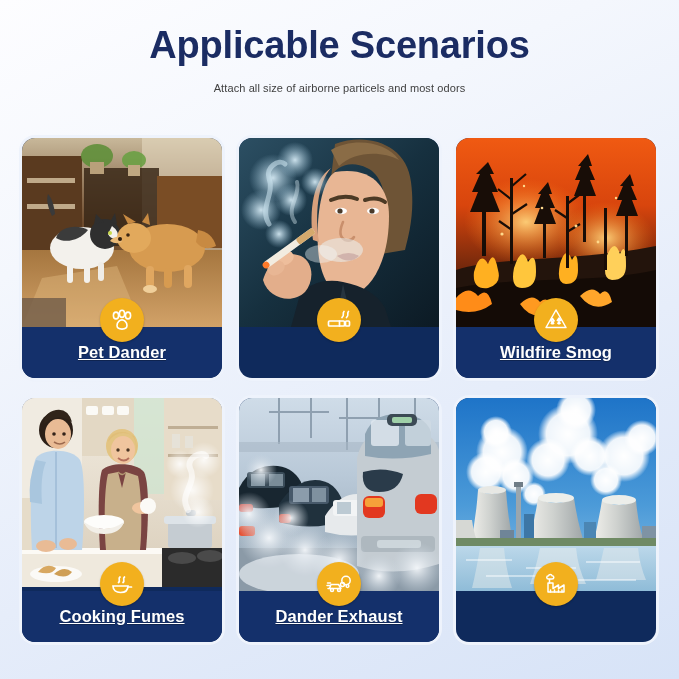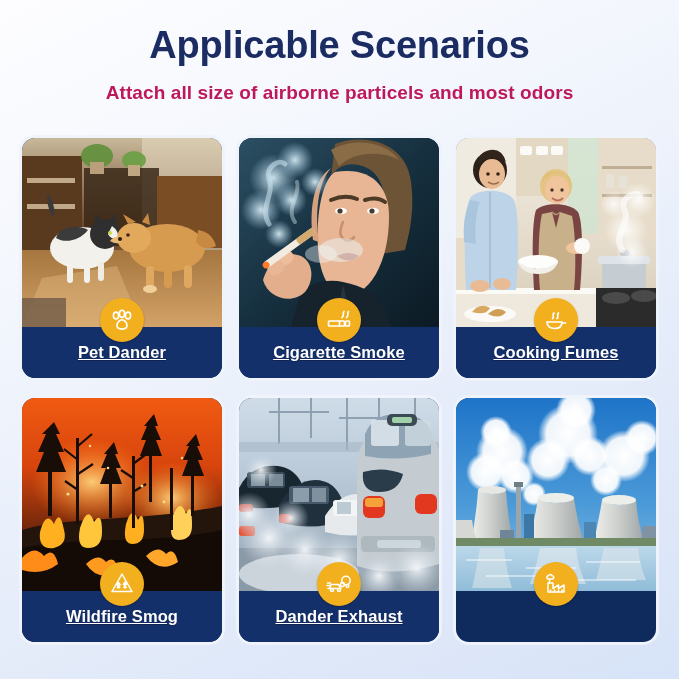--- a/index.html
+++ b/index.html
@@ -28,24 +28,24 @@
   .page-title {
     font-size: 38px;
     font-weight: bold;
     color: #1b2c63;
     letter-spacing: -0.2px;
     line-height: 1.15;
     margin: 0;
     font-family: "Liberation Sans", sans-serif;
   }
   .page-subtitle {
-    font-size: 19px;
-    color: #be185d;
+    font-size: 11px;
+    color: #404040;
     margin: 14px 0 0 0;
-    font-weight: bold;
+    font-weight: normal;
     letter-spacing: 0.1px;
   }
 
   
   .grid {
     position: absolute;
     left: 22px;
     top: 138px;
     width: 635px;
     display: grid;
@@ -247,21 +247,87 @@
         <svg width="28" height="28" viewBox="0 0 28 28">
           <g fill="none" stroke="#ffffff" stroke-width="1.7" stroke-linecap="round">
             <rect x="3.5" y="15" width="16" height="5" rx="1"></rect>
             <line x1="14.5" y1="15" x2="14.5" y2="20"></line>
             <rect x="20.5" y="15" width="4" height="5" rx="1"></rect>
             <path d="M17 11.5 c3 -2 0 -4 2 -6"></path>
             <path d="M21.5 11.5 c3 -2 0 -4 2 -6"></path>
           </g>
         </svg>
       </div>
-      <div class="card-label">Cigarette Smoke</div>
+    </div>
+
+    <div class="card row2">
+      <div class="card-photo">
+        <svg viewBox="0 0 200 193" preserveAspectRatio="xMidYMid slice" aria-hidden="true">
+          <defs>
+            <linearGradient id="firebg" x1="0" y1="0" x2="0" y2="1">
+              <stop offset="0" stop-color="#f05a12"></stop>
+                <stop offset="0.35" stop-color="#d8450d"></stop>
+              <stop offset="0.65" stop-color="#7a2a0c"></stop>
+                <stop offset="1" stop-color="#1d0f08"></stop>
+            </linearGradient>
+            <radialGradient id="glow" cx="0.5" cy="0.5" r="0.5">
+              <stop offset="0" stop-color="#ffd27a" stop-opacity="0.95"></stop>
+              <stop offset="1" stop-color="#ff7a14" stop-opacity="0"></stop>
+            </radialGradient>
+          </defs>
+          <rect width="200" height="193" fill="url(#firebg)"></rect>
+          <ellipse cx="70" cy="84" rx="62" ry="44" fill="url(#glow)"></ellipse>
+          <ellipse cx="150" cy="100" rx="48" ry="36" fill="url(#glow)"></ellipse>
+
+          <path d="M0 132 C44 118 120 124 200 108 L200 193 L0 193 Z" fill="#23140c"></path>
+          <path d="M0 150 C60 138 140 146 200 132 L200 193 L0 193 Z" fill="#140b06"></path>
+
+          <path d="M18 134 q6 -22 14 -8 q6 -16 10 6 q4 14 -10 18 q-16 2 -14 -16 Z" fill="#ffb021"></path>
+          <path d="M58 130 q8 -24 14 -6 q8 -12 8 10 q0 16 -14 16 q-12 0 -8 -20 Z" fill="#ffc63c"></path>
+          <path d="M104 126 q6 -20 12 -4 q6 -12 6 10 q0 14 -12 14 q-10 0 -6 -20 Z" fill="#ffb021"></path>
+          <path d="M150 120 q8 -22 14 -4 q6 -14 6 12 q0 14 -14 14 q-10 0 -6 -22 Z" fill="#ffd05a"></path>
+          <path d="M0 160 q12 -14 22 -2 q10 -10 14 8 q-16 12 -36 6 Z" fill="#ff8c18"></path>
+          <path d="M64 166 q12 -12 20 -2 q10 -8 12 10 q-20 10 -32 -8 Z" fill="#ff9a20"></path>
+          <path d="M124 158 q12 -12 20 -2 q8 -8 12 8 q-18 12 -32 -6 Z" fill="#ffa62b"></path>
+
+          <g fill="#180d07">
+            <path d="M32 24 L38 36 L34 36 L42 54 L36 54 L44 74 L30 74 L30 118 L26 118 L26 74 L14 74 L22 54 L16 54 L24 36 L20 36 Z"></path>
+            <path d="M92 44 L96 56 L93 56 L99 70 L94 70 L100 86 L90 86 L90 120 L87 120 L87 86 L78 86 L84 70 L79 70 L85 56 L82 56 Z"></path>
+            <path d="M132 16 L136 28 L133 28 L139 42 L134 42 L140 58 L130 58 L130 104 L127 104 L127 58 L118 58 L124 42 L119 42 L125 28 L122 28 Z"></path>
+            <path d="M174 36 L178 48 L175 48 L181 62 L176 62 L182 78 L172 78 L172 118 L169 118 L169 78 L160 78 L166 62 L161 62 L167 48 L164 48 Z"></path>
+            <rect x="54" y="40" width="3" height="86"></rect>
+            <path d="M55 46 l12 -10 M55 58 l-12 -10 M55 70 l13 -9 M55 82 l-12 -8"></path>
+            <rect x="110" y="58" width="3" height="72"></rect>
+            <rect x="148" y="70" width="3" height="62"></rect>
+          </g>
+          <g stroke="#180d07" stroke-width="2.2" fill="none">
+            <path d="M56 48 l14 -12 M56 62 l-14 -11 M56 76 l15 -10 M56 92 l-13 -9"></path>
+            <path d="M111 66 l12 -9 M111 80 l-12 -8 M111 94 l13 -8"></path>
+          </g>
+
+          <g fill="#ffd98c">
+            <circle cx="46" cy="96" r="1.6"></circle>
+              <circle cx="86" cy="70" r="1.3"></circle>
+            <circle cx="120" cy="88" r="1.5"></circle>
+              <circle cx="160" cy="60" r="1.2"></circle>
+            <circle cx="68" cy="48" r="1.2"></circle>
+              <circle cx="142" cy="104" r="1.4"></circle>
+          </g>
+        </svg>
+      </div>
+      <div class="card-icon">
+        <svg width="28" height="28" viewBox="0 0 28 28">
+          <g fill="none" stroke="#ffffff" stroke-width="1.5" stroke-linejoin="round">
+            <path d="M14 4 L24 21.5 H4 Z"></path>
+            <path d="M10.5 18.5 l0 -4 M8.5 15.5 l2 -3 l2 3 M9 18 l1.5 -2.5 l1.5 2.5"></path>
+            <path d="M17 18.5 l0 -4.5 M15 15 l2 -3 l2 3 M15.6 18 l1.4 -2.4 l1.4 2.4"></path>
+          </g>
+        </svg>
+      </div>
+      <div class="card-label">Wildfire Smog</div>
     </div>
 
     <div class="card row1">
       <div class="card-photo">
         <svg viewBox="0 0 200 189" preserveAspectRatio="xMidYMid slice" aria-hidden="true">
           <defs>
             <linearGradient id="kitbg" x1="0" y1="0" x2="0" y2="1">
               <stop offset="0" stop-color="#f3 efe6"></stop>
                 <stop offset="0" stop-color="#f2ece1"></stop>
               <stop offset="1" stop-color="#d9cdb9"></stop>
@@ -343,87 +409,20 @@
           </g>
         </svg>
       </div>
       <div class="card-label">Cooking Fumes</div>
     </div>
 
     <div class="card row2">
       <div class="card-photo">
         <svg viewBox="0 0 200 193" preserveAspectRatio="xMidYMid slice" aria-hidden="true">
           <defs>
-            <linearGradient id="firebg" x1="0" y1="0" x2="0" y2="1">
-              <stop offset="0" stop-color="#f05a12"></stop>
-                <stop offset="0.35" stop-color="#d8450d"></stop>
-              <stop offset="0.65" stop-color="#7a2a0c"></stop>
-                <stop offset="1" stop-color="#1d0f08"></stop>
-            </linearGradient>
-            <radialGradient id="glow" cx="0.5" cy="0.5" r="0.5">
-              <stop offset="0" stop-color="#ffd27a" stop-opacity="0.95"></stop>
-              <stop offset="1" stop-color="#ff7a14" stop-opacity="0"></stop>
-            </radialGradient>
-          </defs>
-          <rect width="200" height="193" fill="url(#firebg)"></rect>
-          <ellipse cx="70" cy="84" rx="62" ry="44" fill="url(#glow)"></ellipse>
-          <ellipse cx="150" cy="100" rx="48" ry="36" fill="url(#glow)"></ellipse>
-
-          <path d="M0 132 C44 118 120 124 200 108 L200 193 L0 193 Z" fill="#23140c"></path>
-          <path d="M0 150 C60 138 140 146 200 132 L200 193 L0 193 Z" fill="#140b06"></path>
-
-          <path d="M18 134 q6 -22 14 -8 q6 -16 10 6 q4 14 -10 18 q-16 2 -14 -16 Z" fill="#ffb021"></path>
-          <path d="M58 130 q8 -24 14 -6 q8 -12 8 10 q0 16 -14 16 q-12 0 -8 -20 Z" fill="#ffc63c"></path>
-          <path d="M104 126 q6 -20 12 -4 q6 -12 6 10 q0 14 -12 14 q-10 0 -6 -20 Z" fill="#ffb021"></path>
-          <path d="M150 120 q8 -22 14 -4 q6 -14 6 12 q0 14 -14 14 q-10 0 -6 -22 Z" fill="#ffd05a"></path>
-          <path d="M0 160 q12 -14 22 -2 q10 -10 14 8 q-16 12 -36 6 Z" fill="#ff8c18"></path>
-          <path d="M64 166 q12 -12 20 -2 q10 -8 12 10 q-20 10 -32 -8 Z" fill="#ff9a20"></path>
-          <path d="M124 158 q12 -12 20 -2 q8 -8 12 8 q-18 12 -32 -6 Z" fill="#ffa62b"></path>
-
-          <g fill="#180d07">
-            <path d="M32 24 L38 36 L34 36 L42 54 L36 54 L44 74 L30 74 L30 118 L26 118 L26 74 L14 74 L22 54 L16 54 L24 36 L20 36 Z"></path>
-            <path d="M92 44 L96 56 L93 56 L99 70 L94 70 L100 86 L90 86 L90 120 L87 120 L87 86 L78 86 L84 70 L79 70 L85 56 L82 56 Z"></path>
-            <path d="M132 16 L136 28 L133 28 L139 42 L134 42 L140 58 L130 58 L130 104 L127 104 L127 58 L118 58 L124 42 L119 42 L125 28 L122 28 Z"></path>
-            <path d="M174 36 L178 48 L175 48 L181 62 L176 62 L182 78 L172 78 L172 118 L169 118 L169 78 L160 78 L166 62 L161 62 L167 48 L164 48 Z"></path>
-            <rect x="54" y="40" width="3" height="86"></rect>
-            <path d="M55 46 l12 -10 M55 58 l-12 -10 M55 70 l13 -9 M55 82 l-12 -8"></path>
-            <rect x="110" y="58" width="3" height="72"></rect>
-            <rect x="148" y="70" width="3" height="62"></rect>
-          </g>
-          <g stroke="#180d07" stroke-width="2.2" fill="none">
-            <path d="M56 48 l14 -12 M56 62 l-14 -11 M56 76 l15 -10 M56 92 l-13 -9"></path>
-            <path d="M111 66 l12 -9 M111 80 l-12 -8 M111 94 l13 -8"></path>
-          </g>
-
-          <g fill="#ffd98c">
-            <circle cx="46" cy="96" r="1.6"></circle>
-              <circle cx="86" cy="70" r="1.3"></circle>
-            <circle cx="120" cy="88" r="1.5"></circle>
-              <circle cx="160" cy="60" r="1.2"></circle>
-            <circle cx="68" cy="48" r="1.2"></circle>
-              <circle cx="142" cy="104" r="1.4"></circle>
-          </g>
-        </svg>
-      </div>
-      <div class="card-icon">
-        <svg width="28" height="28" viewBox="0 0 28 28">
-          <g fill="none" stroke="#ffffff" stroke-width="1.5" stroke-linejoin="round">
-            <path d="M14 4 L24 21.5 H4 Z"></path>
-            <path d="M10.5 18.5 l0 -4 M8.5 15.5 l2 -3 l2 3 M9 18 l1.5 -2.5 l1.5 2.5"></path>
-            <path d="M17 18.5 l0 -4.5 M15 15 l2 -3 l2 3 M15.6 18 l1.4 -2.4 l1.4 2.4"></path>
-          </g>
-        </svg>
-      </div>
-      <div class="card-label">Wildfire Smog</div>
-    </div>
-
-    <div class="card row2">
-      <div class="card-photo">
-        <svg viewBox="0 0 200 193" preserveAspectRatio="xMidYMid slice" aria-hidden="true">
-          <defs>
             <linearGradient id="trafbg" x1="0" y1="0" x2="0" y2="1">
               <stop offset="0" stop-color="#cfdce8"></stop>
                 <stop offset="0.4" stop-color="#b9c9d8"></stop>
               <stop offset="1" stop-color="#93a4b2"></stop>
             </linearGradient>
             <radialGradient id="fume" cx="0.5" cy="0.5" r="0.5">
               <stop offset="0" stop-color="#f4f7fa" stop-opacity="0.95"></stop>
               <stop offset="1" stop-color="#cdd8e2" stop-opacity="0"></stop>
             </radialGradient>
           </defs>

